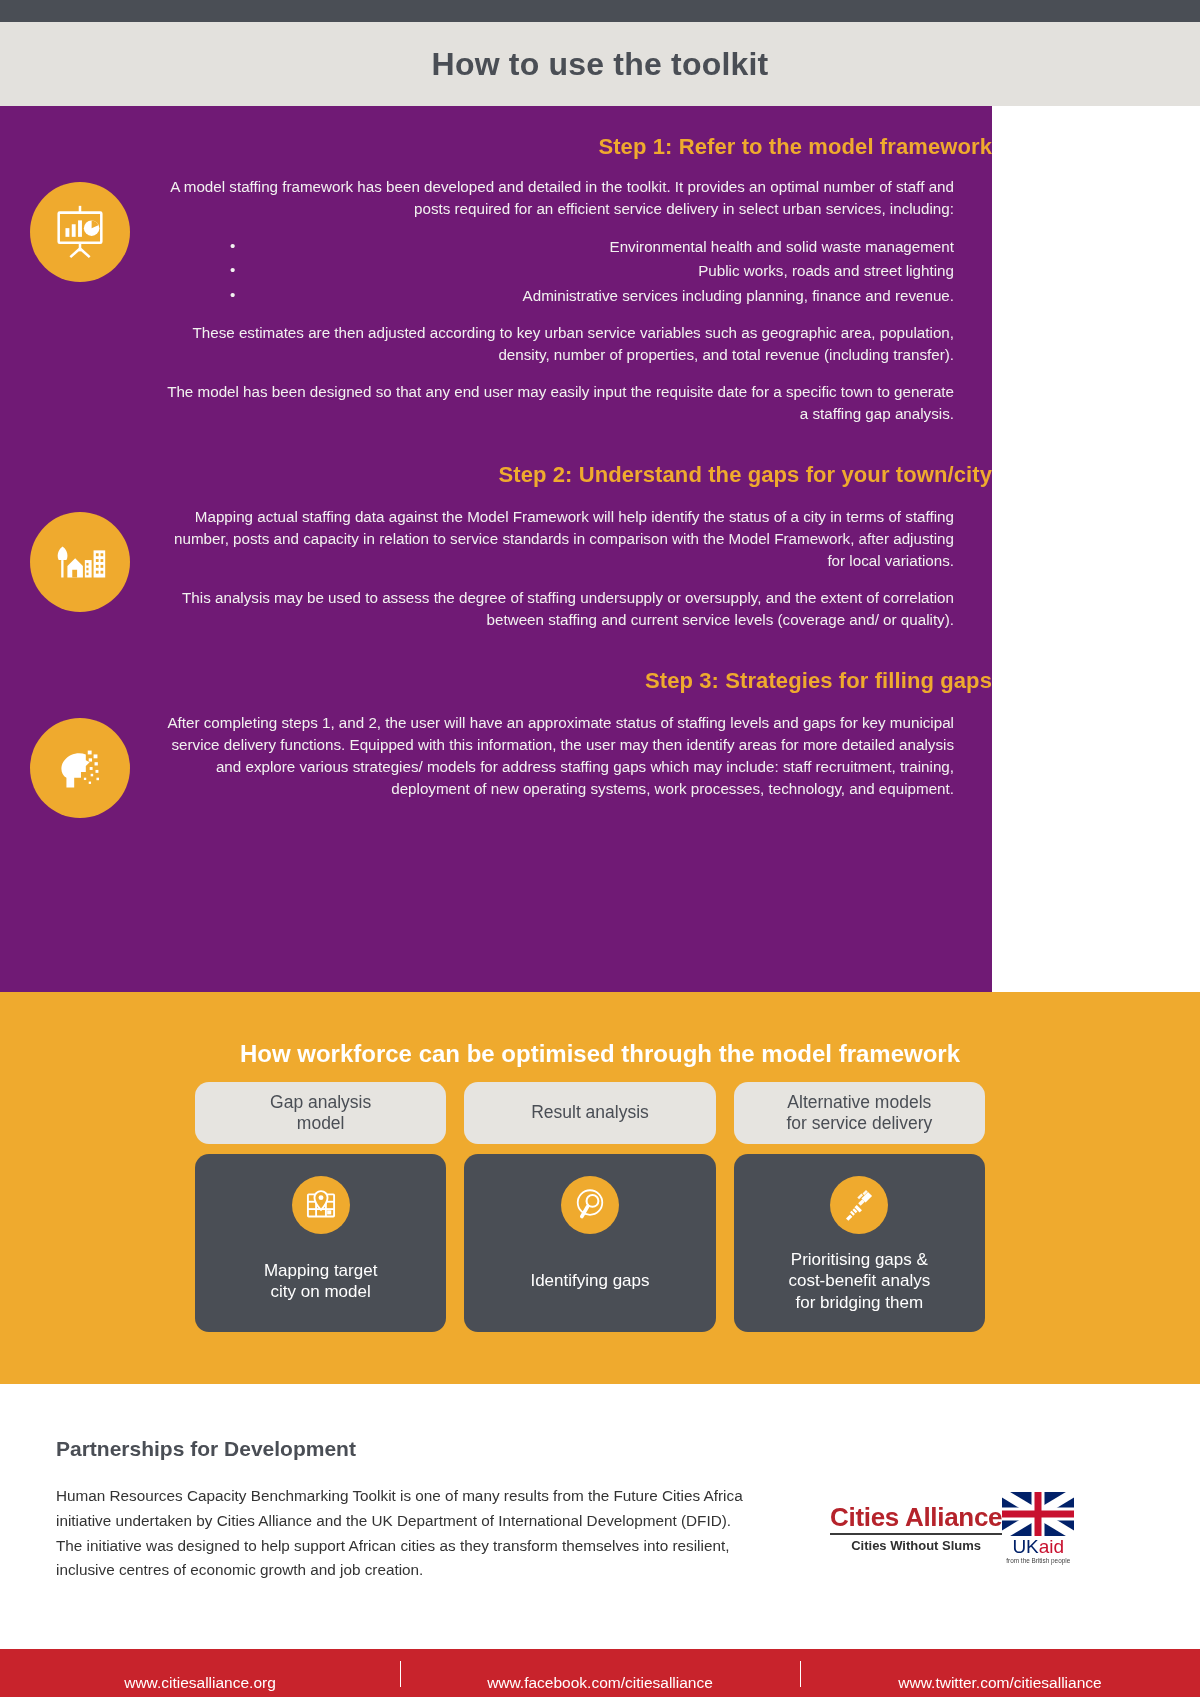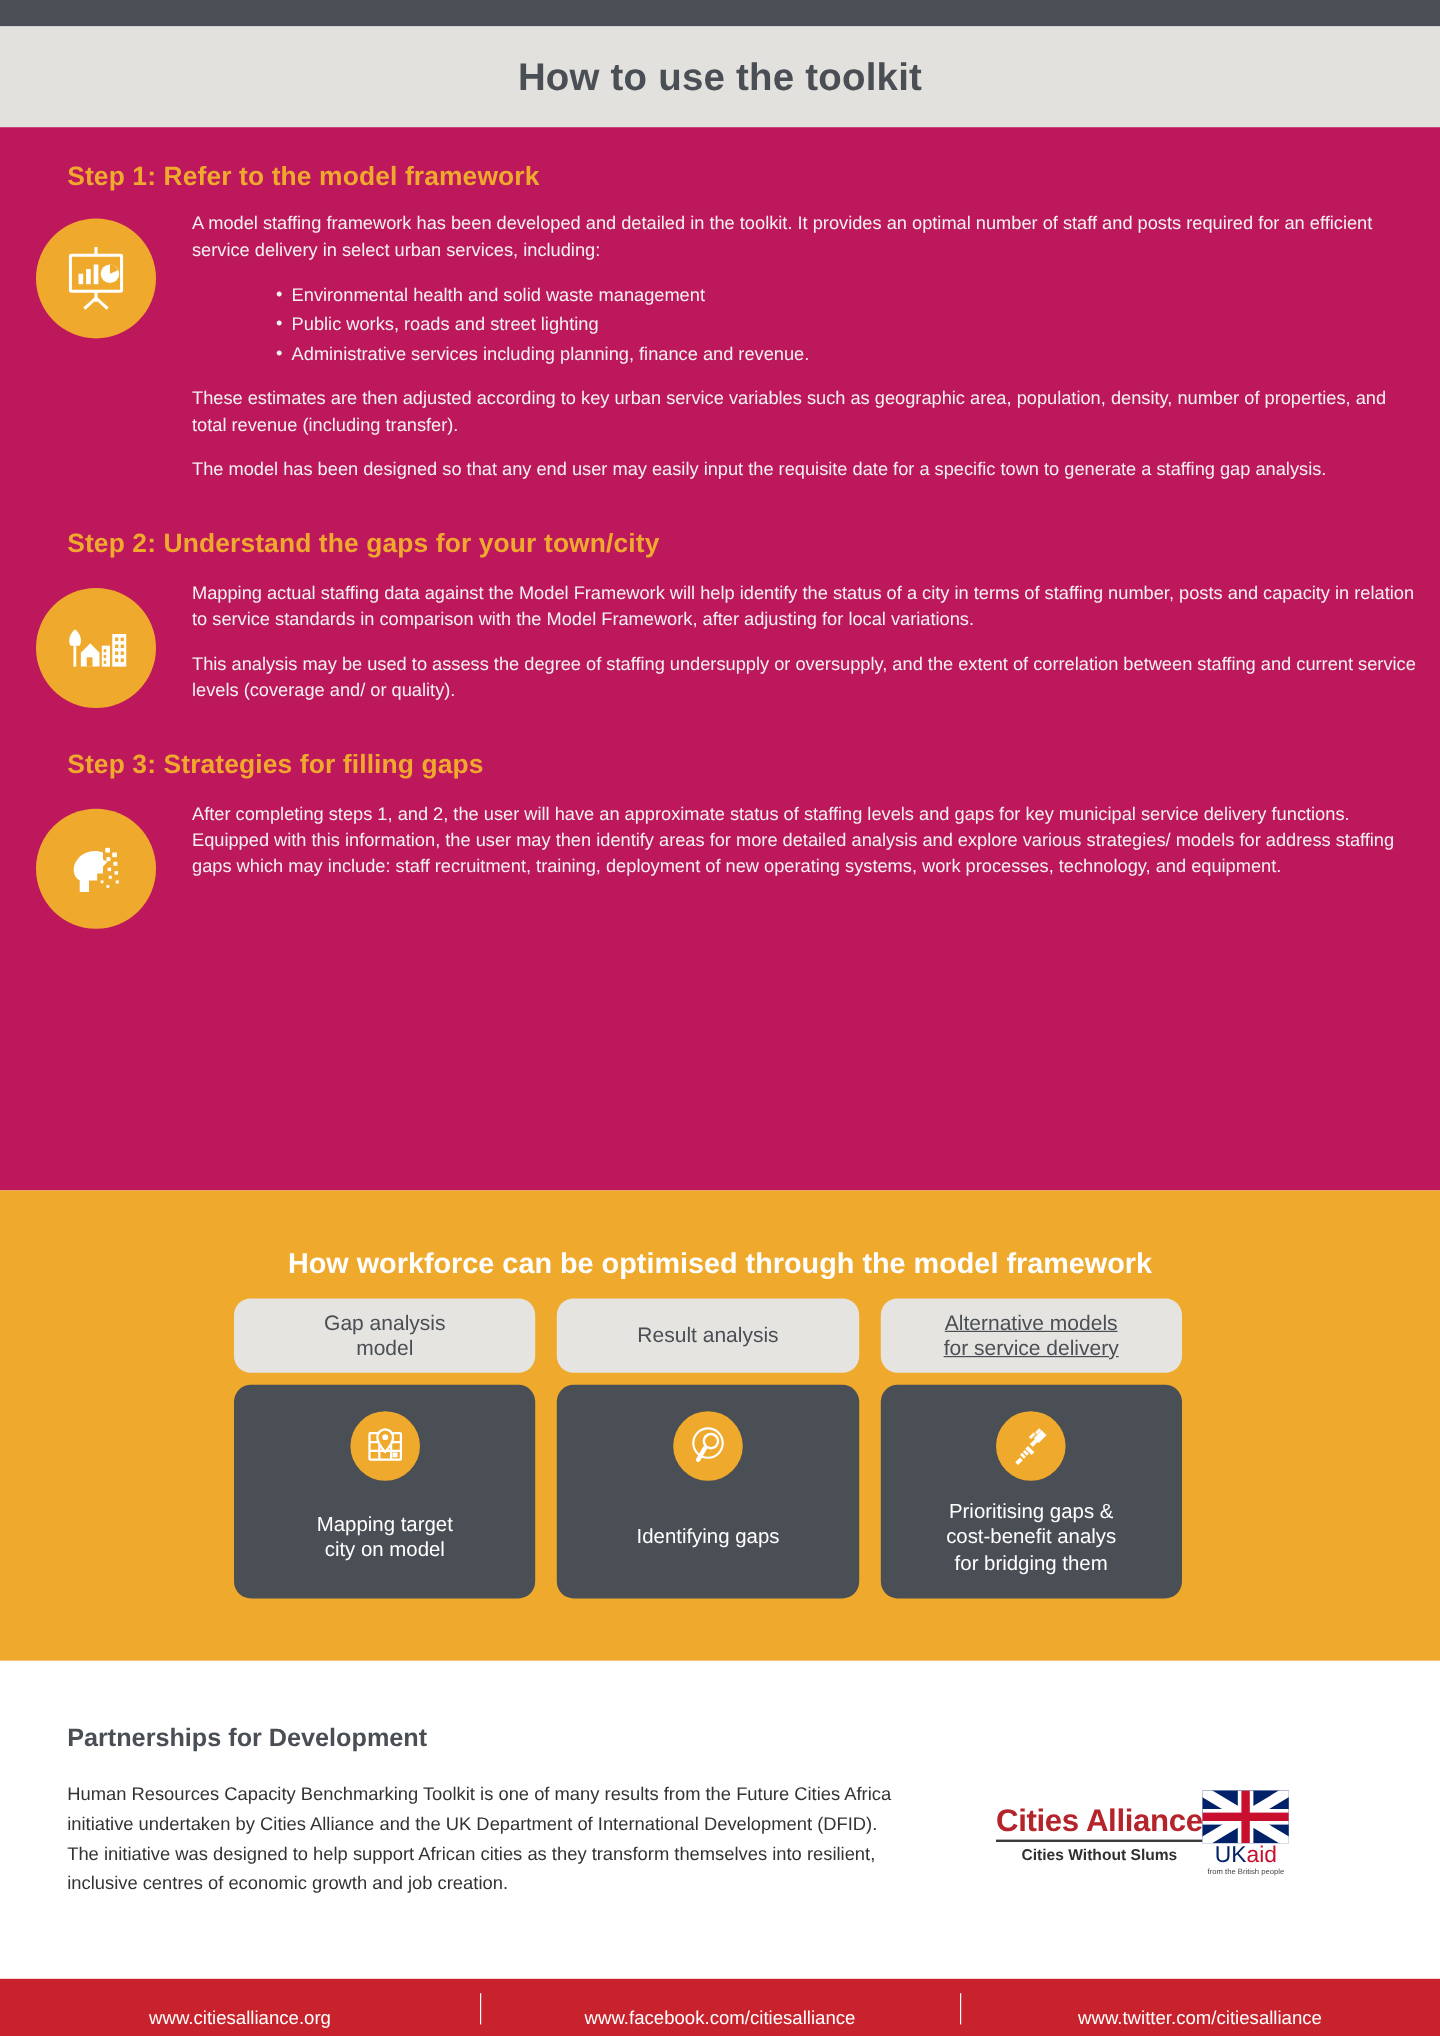--- a/index.html
+++ b/index.html
@@ -38,23 +38,24 @@
     font-size: 32px;
     font-weight: bold;
     color: #4a4e55;
     letter-spacing: 0.2px;
   }
 
   
   .dark-body {
     position: absolute;
     left: 0; top: 106px;
-    width: 1200px; height: 886px;
-    background: #be185d;
+    width: 992px; height: 886px;
+    background: #701a75;
     padding: 0;
+    text-align: right;
   }
 
   .step-heading {
     color: #efaa2e;
     font-size: 22px;
     font-weight: bold;
     letter-spacing: 0.1px;
   }
 
   .step-row {
@@ -63,21 +64,21 @@
   }
   .icon-col {
     width: 160px;
     flex: 0 0 160px;
     display: flex;
     justify-content: center;
     padding-top: 6px;
   }
   .text-col {
     flex: 1 1 auto;
-    padding-right: 16px;
+    padding-right: 38px;
   }
 
   .circle-icon {
     width: 100px; height: 100px;
     border-radius: 50%;
     background: #efaa2e;
     display: flex;
     align-items: center;
     justify-content: center;
   }
@@ -417,21 +418,21 @@
               <circle cx="25" cy="17" r="8.5" fill="#ffffff" stroke="none"></circle>
               <circle cx="25" cy="17" r="6" fill="#efaa2e" stroke="none"></circle>
               <line x1="19" y1="24" x2="12" y2="36" stroke="#ffffff" stroke-width="4.5" stroke-linecap="round"></line>
             </svg>
           </div>
           <div class="card-label" style="white-space:pre-line;">Identifying gaps</div>
         </div>
       </div>
 
       <div class="card-col">
-        <div class="card-top" style="white-space:pre-line;text-decoration:underline;">Alternative models
+        <div class="card-top" style="white-space:pre-line;">Alternative models
 for service delivery</div>
         <div class="card-bottom">
           <div class="card-circle">
             <svg width="36" height="36" viewBox="0 0 44 44" fill="#ffffff">
               <path d="M33 6 L38 11 L30 19 L25 14 Z"></path>
               <path d="M26 15 L29 18 L24 23 L21 20 Z" opacity="0.95"></path>
               <rect x="16.5" y="24.5" width="9" height="4" transform="rotate(45 21 26.5)"></rect>
               <path d="M14 28 L16 26 L20 30 L18 32 Z"></path>
               <path d="M11 31 L13 29 L17 33 L15 35 Z"></path>
               <rect x="8" y="34" width="4" height="7" transform="rotate(45 10 37.5)"></rect>

